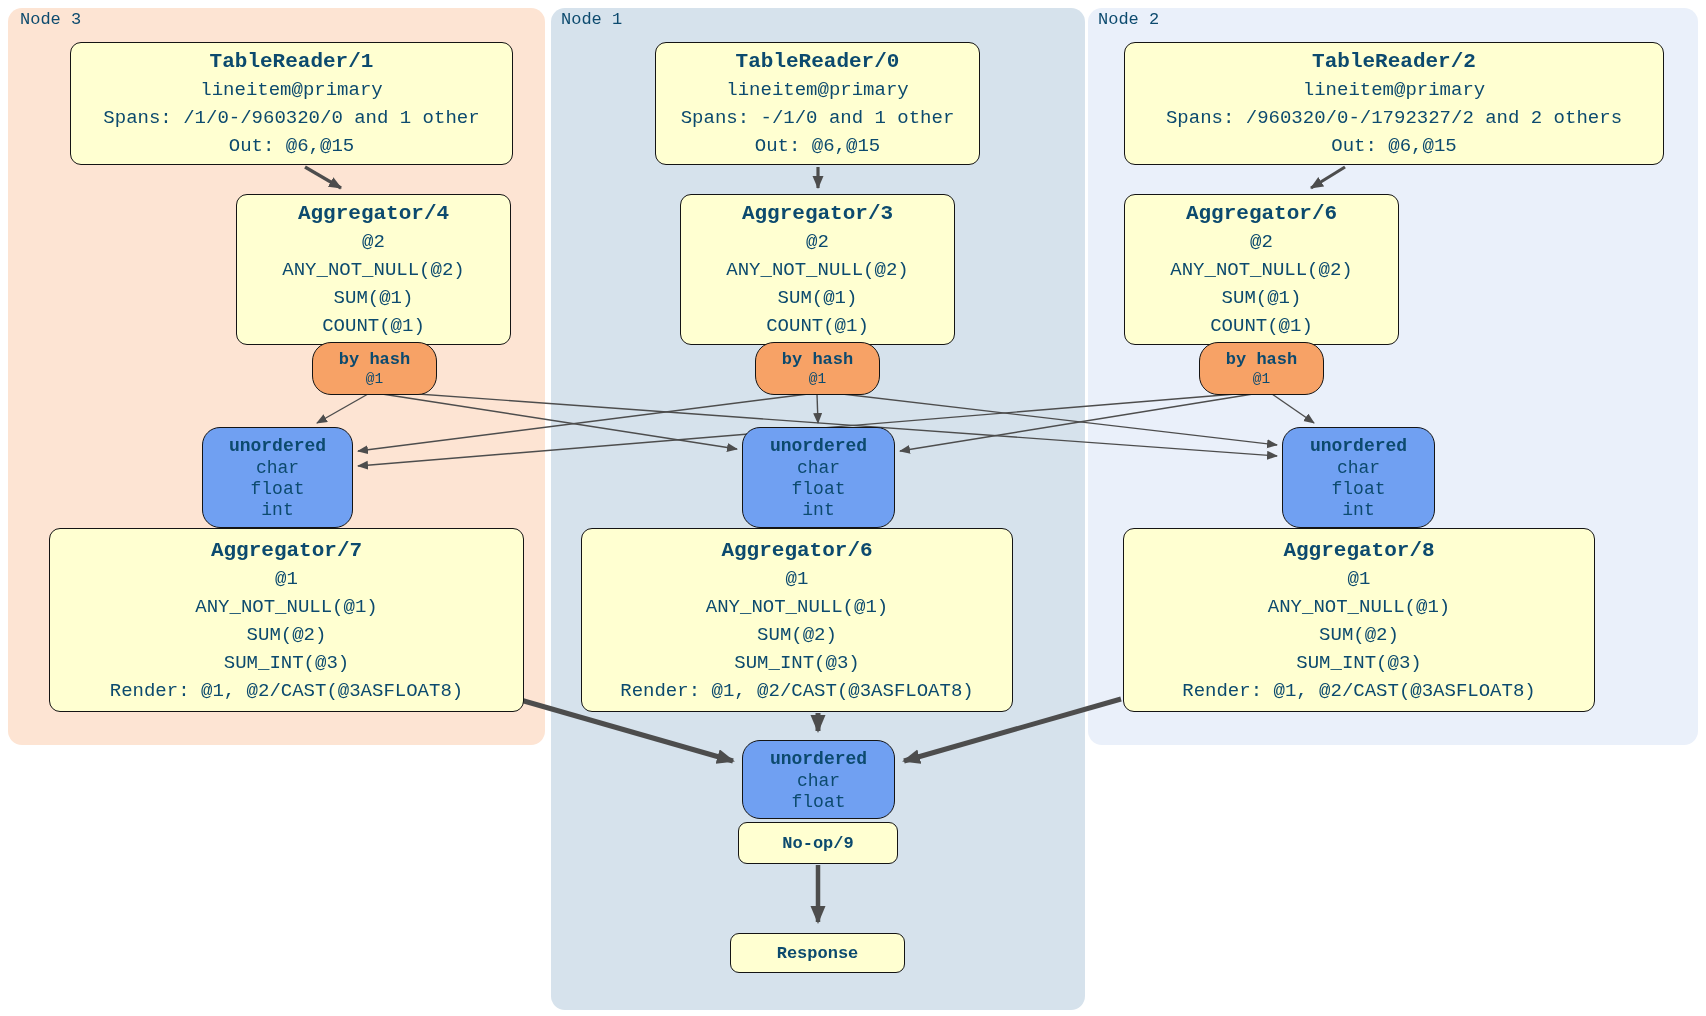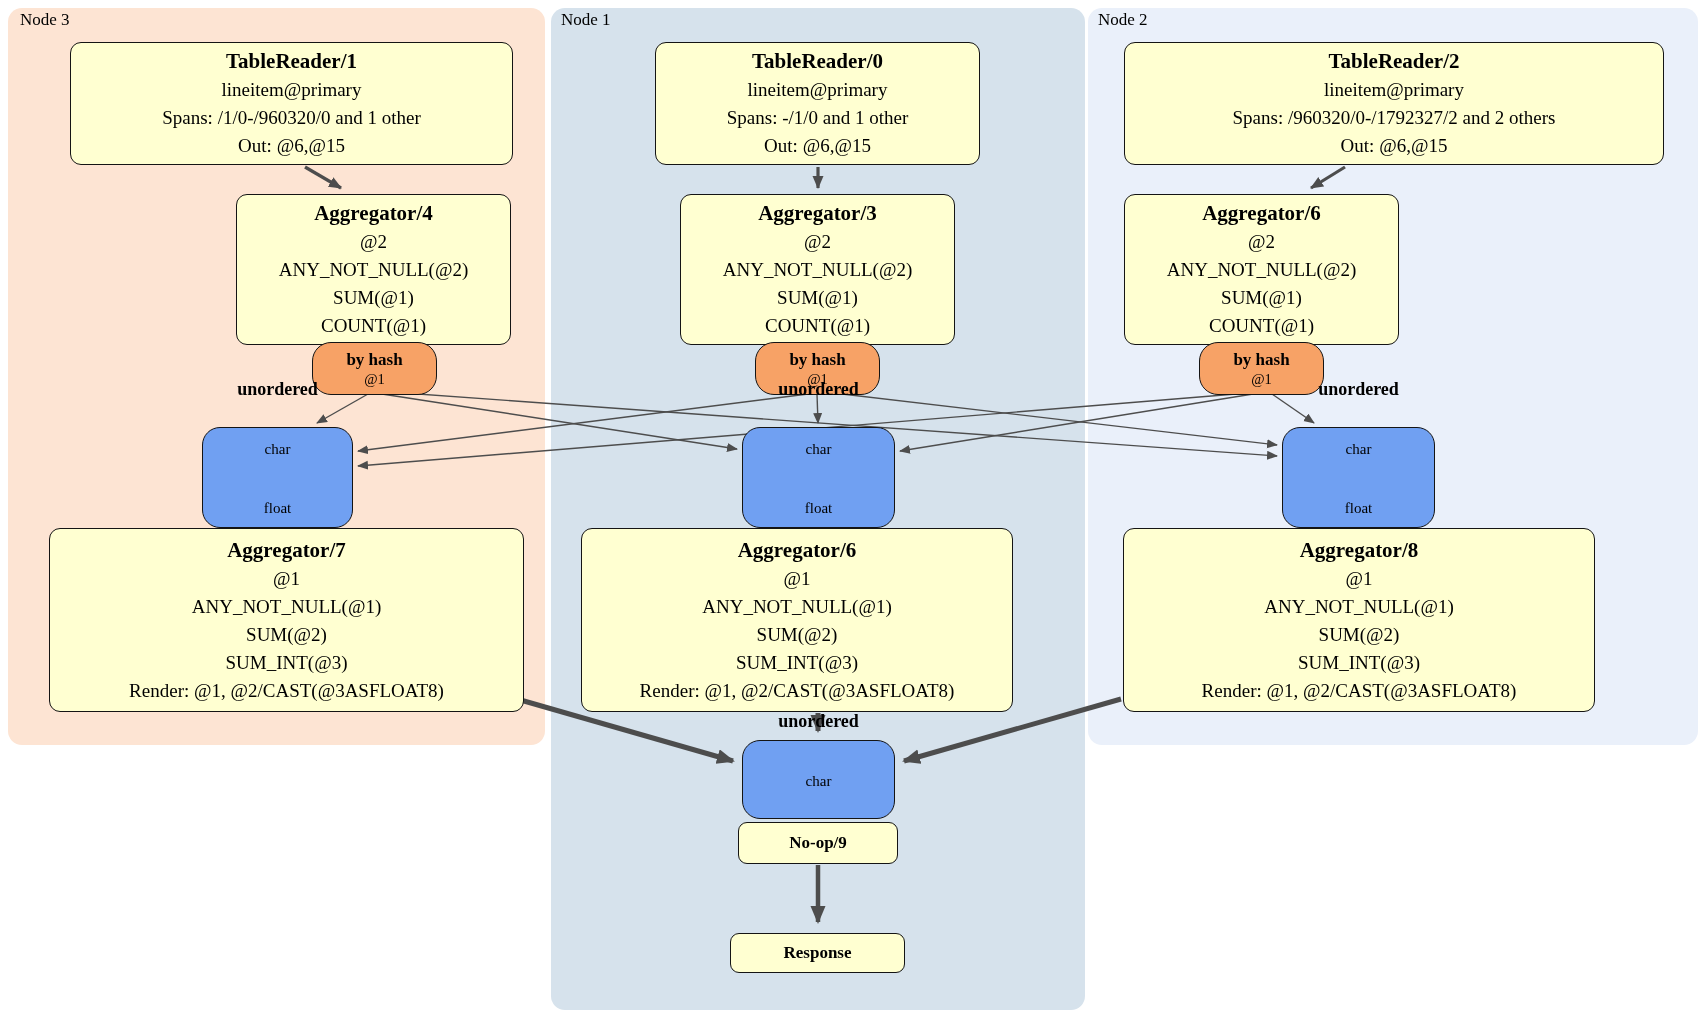--- a/index.html
+++ b/index.html
@@ -1,18 +1,18 @@
 <!DOCTYPE html>
 <html><head>
 <meta charset="utf-8">
 <style>
   html,body{margin:0;padding:0;background:#ffffff;}
   #stage{
     position:relative;width:1706px;height:1016px;overflow:hidden;
-    font-family:Liberation Serif, serif;color:#000000;
+    font-family:Liberation Mono, monospace;color:#0c4a6e;
   }
   .panel{position:absolute;border-radius:14px;z-index:0;}
   .panel-label{position:absolute;font-size:17px;line-height:20px;z-index:3;}
   #edges{position:absolute;left:0;top:0;z-index:1;}
   .ybox{
     position:absolute;z-index:2;background:#ffffd1;border:1.6px solid #141414;
     border-radius:11px;display:flex;flex-direction:column;justify-content:center;
     align-items:center;text-align:left;box-sizing:border-box;
   }
   .ybox .bt{font-weight:bold;font-size:21px;line-height:29px;white-space:nowrap;}
@@ -20,24 +20,24 @@
   .router{
     position:absolute;z-index:2;background:#f7a266;border:1.5px solid #141414;
     border-radius:19px;display:flex;flex-direction:column;justify-content:center;
     align-items:center;text-align:left;box-sizing:border-box;
   }
   .router .rt{font-weight:bold;font-size:17px;line-height:21px;white-space:nowrap;}
   .router .rl{font-size:14.5px;line-height:18px;white-space:nowrap;}
   .sync{
     position:absolute;z-index:2;background:#70a0f2;border:1.5px solid #141414;
     border-radius:18px;display:flex;flex-direction:column;justify-content:center;
-    align-items:center;text-align:center;box-sizing:border-box;gap:38px;
+    align-items:center;text-align:center;box-sizing:border-box;
   }
   .sync .st{font-weight:bold;font-size:18px;line-height:24px;white-space:nowrap;}
-  .sync .sl{font-size:15px;line-height:21px;white-space:nowrap;}
+  .sync .sl{font-size:18px;line-height:21px;white-space:nowrap;}
   .minibox{
     position:absolute;z-index:2;background:#ffffd1;border:1.6px solid #141414;
     border-radius:9px;display:flex;justify-content:center;align-items:center;
     font-weight:bold;font-size:17px;box-sizing:border-box;white-space:nowrap;
   }
 </style>
 </head>
 <body>
 
 <div id="stage">

